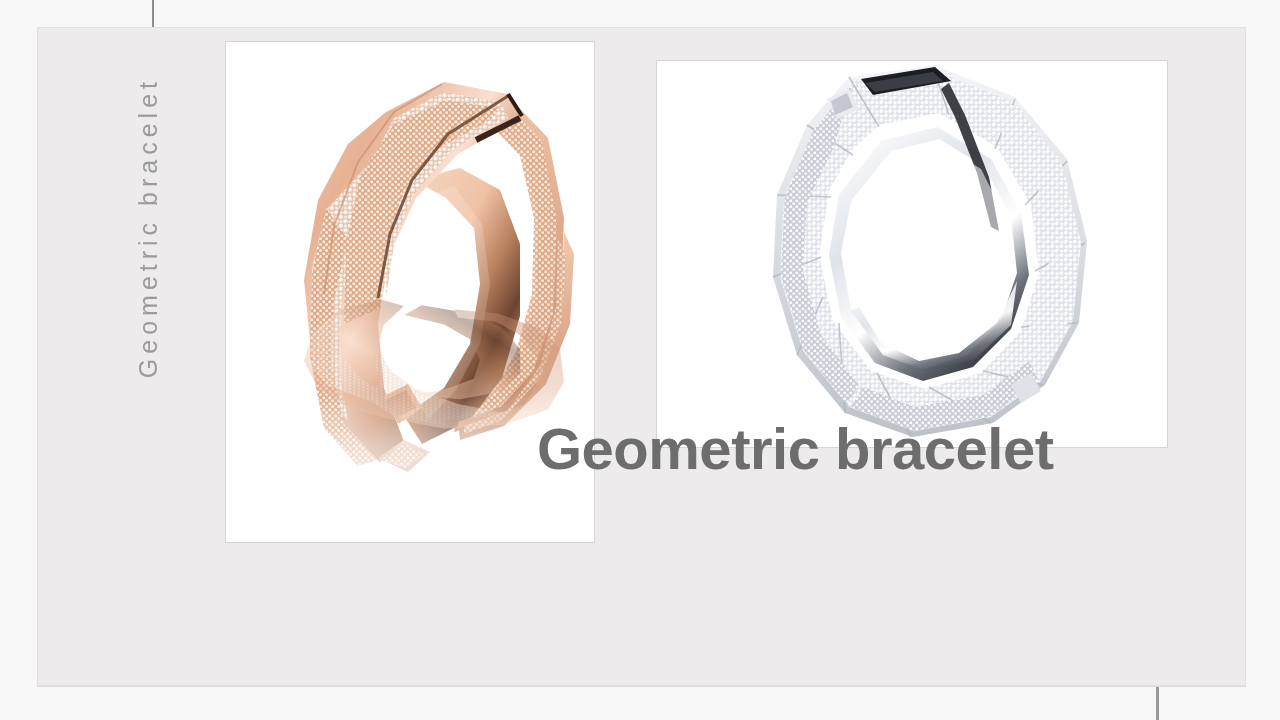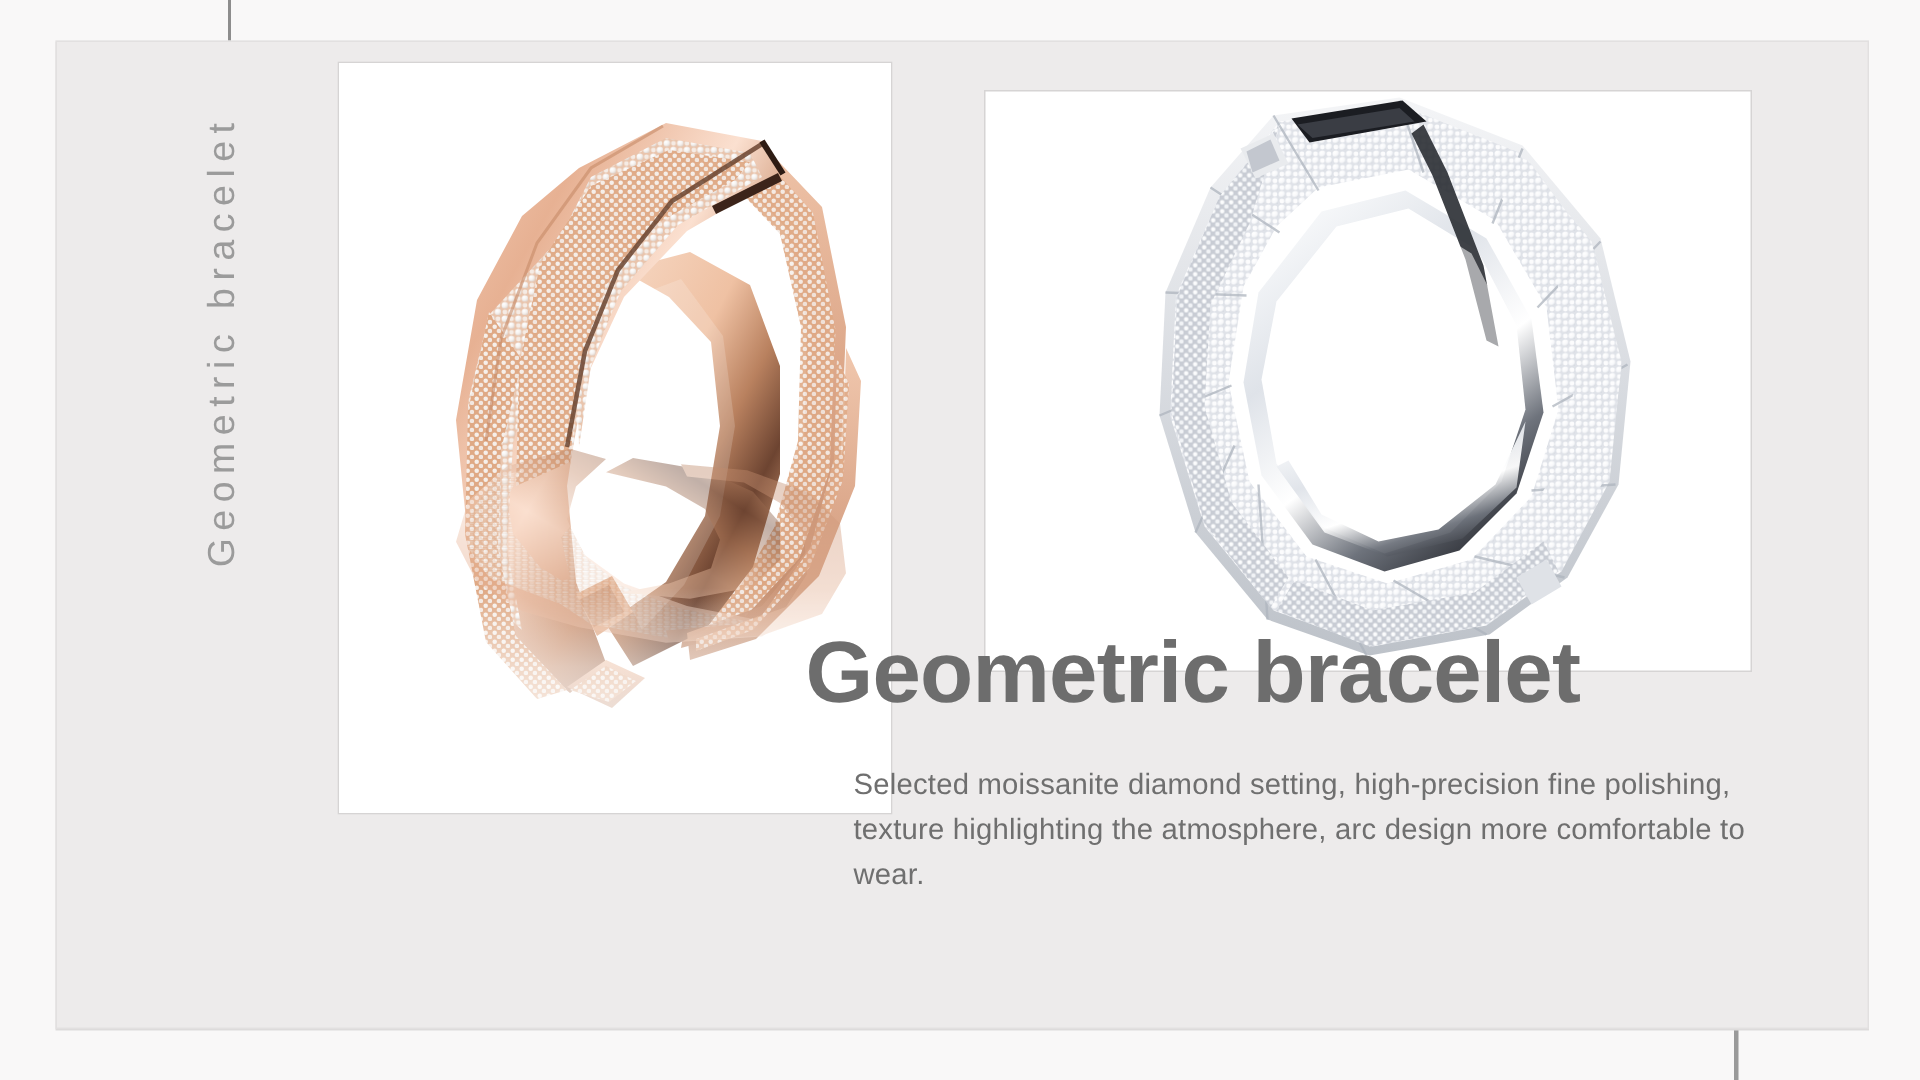--- a/index.html
+++ b/index.html
@@ -361,17 +361,14 @@
         <path d="M258,330 L278,318 L288,336 L268,348 Z" fill="#dfe2e7"></path>
 
         <path d="M136,100 L186,88 L228,114 L252,162 L258,216 L244,262
                  L230,248 L240,210 L234,164 L212,126 L178,104 L142,114 Z" fill="#ffffff" opacity=".55"></path>
       </svg>
     </div>
   </div>
 
   <div class="headline">Geometric bracelet</div>
 
-  <div class="body-copy">
-    <p>Selected moissanite diamond setting, high-precision fine polishing, texture highlighting the atmosphere, arc design more comfortable to wear.</p>
-  </div>
 
 </div>
 
 </body></html>

